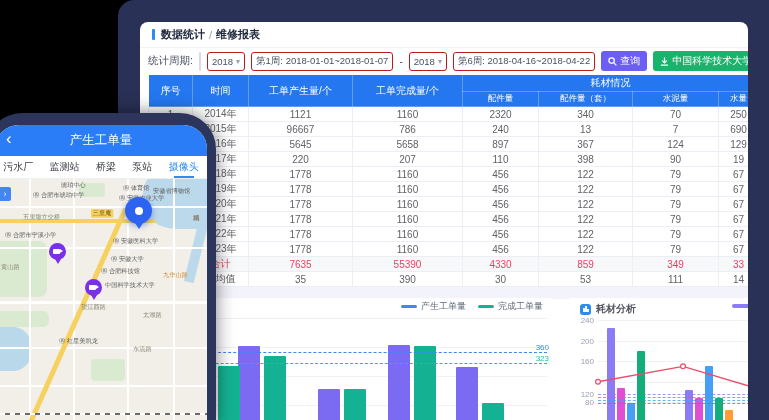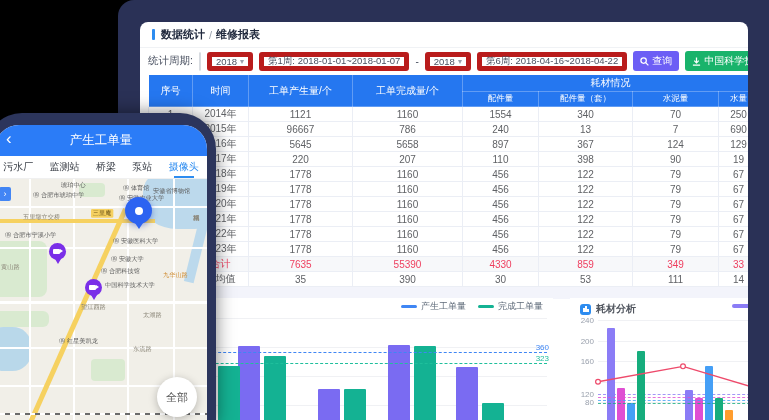--- a/index.html
+++ b/index.html
@@ -11,21 +11,21 @@
   .crumb{height:26px;display:flex;align-items:center;padding:0 12px;border-bottom:1px solid #f0f2f5;}
   .crumb .bar{width:3px;height:11px;background:#2d8cf0;border-radius:1px;margin-right:6px;}
   .crumb span{font-size:11px;color:#20293d;font-weight:bold;margin-right:4px;}
   .crumb .sep{color:#9aa1ad;font-weight:normal;}
   
   .filters{height:26px;display:flex;align-items:center;padding:0 8px;gap:6px;white-space:nowrap;}
   .flabel{font-size:10.5px;color:#495060;}
   .segs{display:flex;border:1px solid #d7dbe0;border-radius:3px;overflow:hidden;height:19px;}
   .seg{width:23px;display:flex;align-items:center;justify-content:center;font-size:10px;color:#495060;border-right:1px solid #d7dbe0;background:#fff;cursor:pointer;}
   .seg:last-child{border-right:none;}
-  .fbox{height:19px;border:5px solid #b91c1c;border-radius:3px;display:flex;align-items:center;padding:0 4px;font-size:9.5px;color:#495060;background:#fff;}
+  .fbox{height:19px;border:1px solid #b91c1c;border-radius:3px;display:flex;align-items:center;padding:0 4px;font-size:9.5px;color:#495060;background:#fff;}
   .fbox .caret{font-size:8px;color:#9aa1ad;margin-left:3px;}
   .tilde{font-size:10px;color:#495060;}
   .btn{height:20px;border-radius:3px;display:flex;align-items:center;padding:10px 7px;color:#fff;font-size:10px;gap:3px;cursor:pointer;border:none;}
   .btn-query{background:#6c5ef5;}
   .btn-export{background:#19b36b;}
   .btn svg{display:block;}
   
   .tablewrap{position:relative;margin-left:8px;width:600px;overflow:hidden;}
   table{border-collapse:collapse;table-layout:fixed;width:610px;}
   thead th{background:#2577f0;color:#fff;font-weight:normal;border:1px solid rgba(255,255,255,.28);}
@@ -160,21 +160,21 @@
             <th>水泥量</th>
             <th>水量</th>
           </tr>
         </thead>
         <tbody id="tbody">
             <tr>
               <td>1</td>
               <td>2014年</td>
               <td>1121</td>
               <td>1160</td>
-              <td>1554</td>
+              <td>2320</td>
               <td>340</td>
               <td>70</td>
               <td>250</td>
             </tr>
             <tr>
               <td>2</td>
               <td>2015年</td>
               <td>96667</td>
               <td>786</td>
               <td>240</td>
@@ -423,17 +423,16 @@
           </div>
         <div class="pin" style="left:54px;top:64px;">
             <span class="cam"></span>
           </div>
         <div class="pin" style="left:90px;top:100px;">
             <span class="cam"></span>
           </div>
         <div class="bigmarker" style="left:130px;top:18px;">
             <span class="tip"></span>
           </div>
-        <div class="allbtn">全部</div>
       </div>
     </div>
   </div>
 </div>
 
 </body></html>

